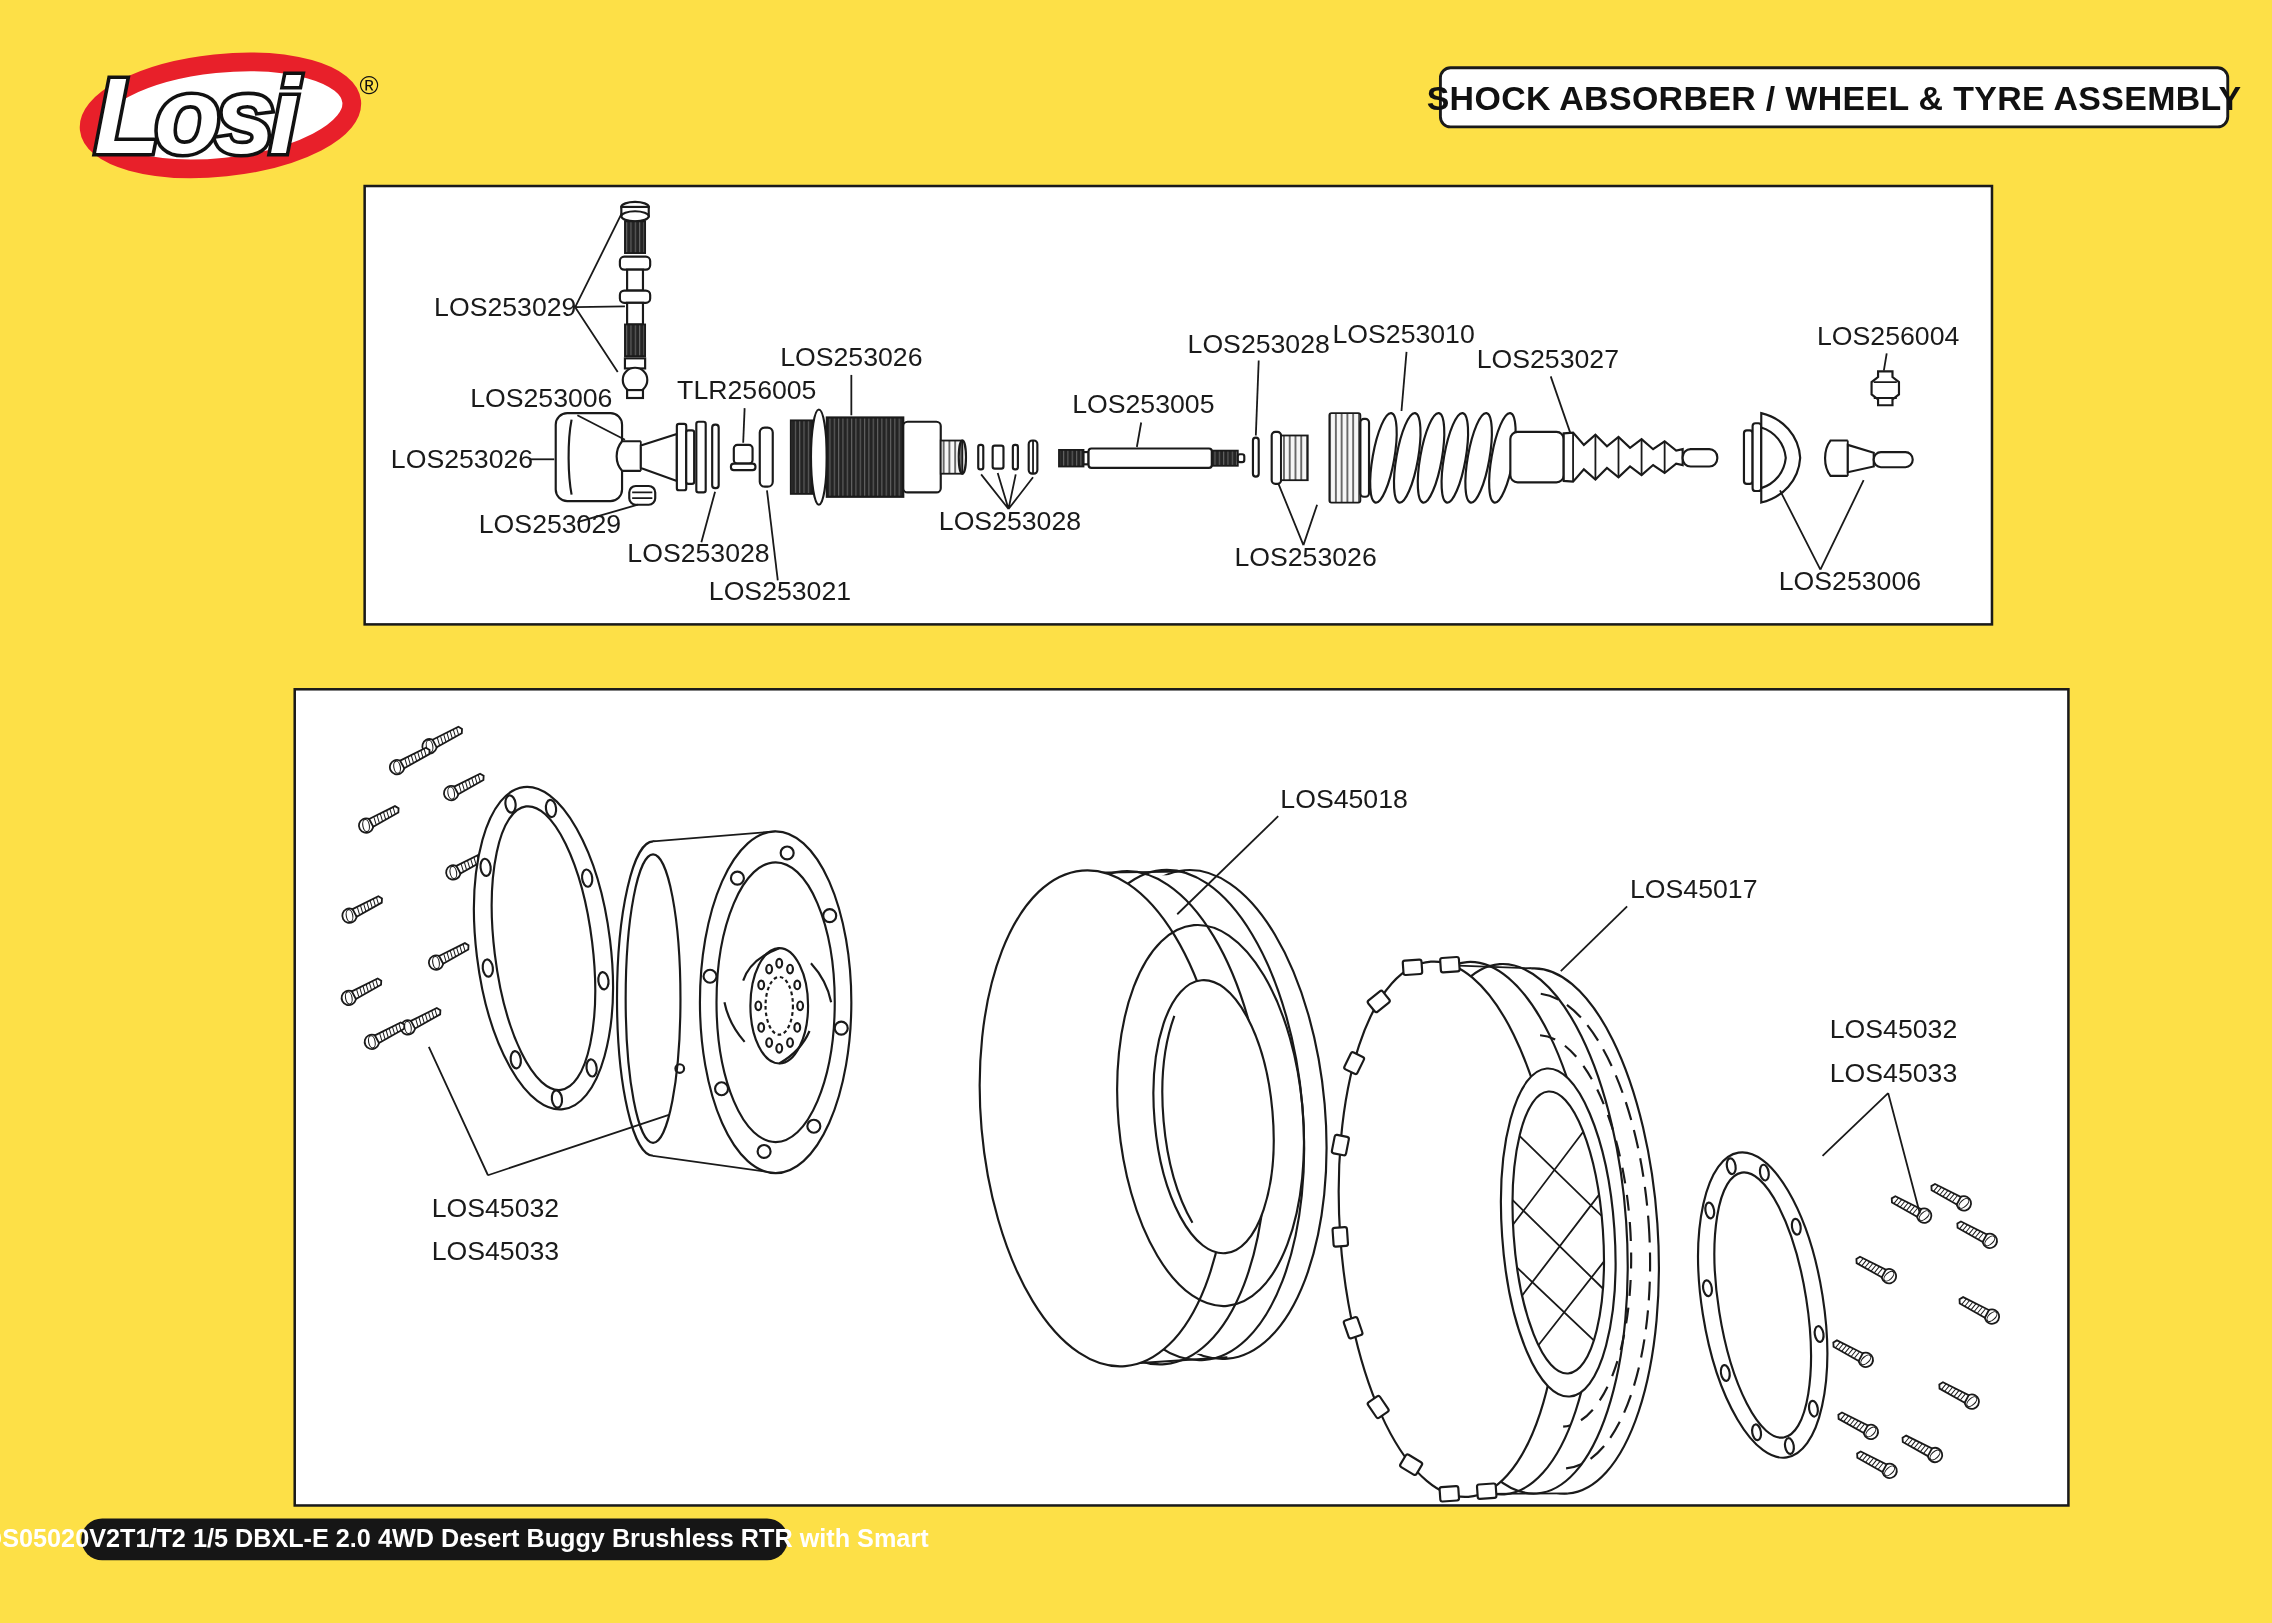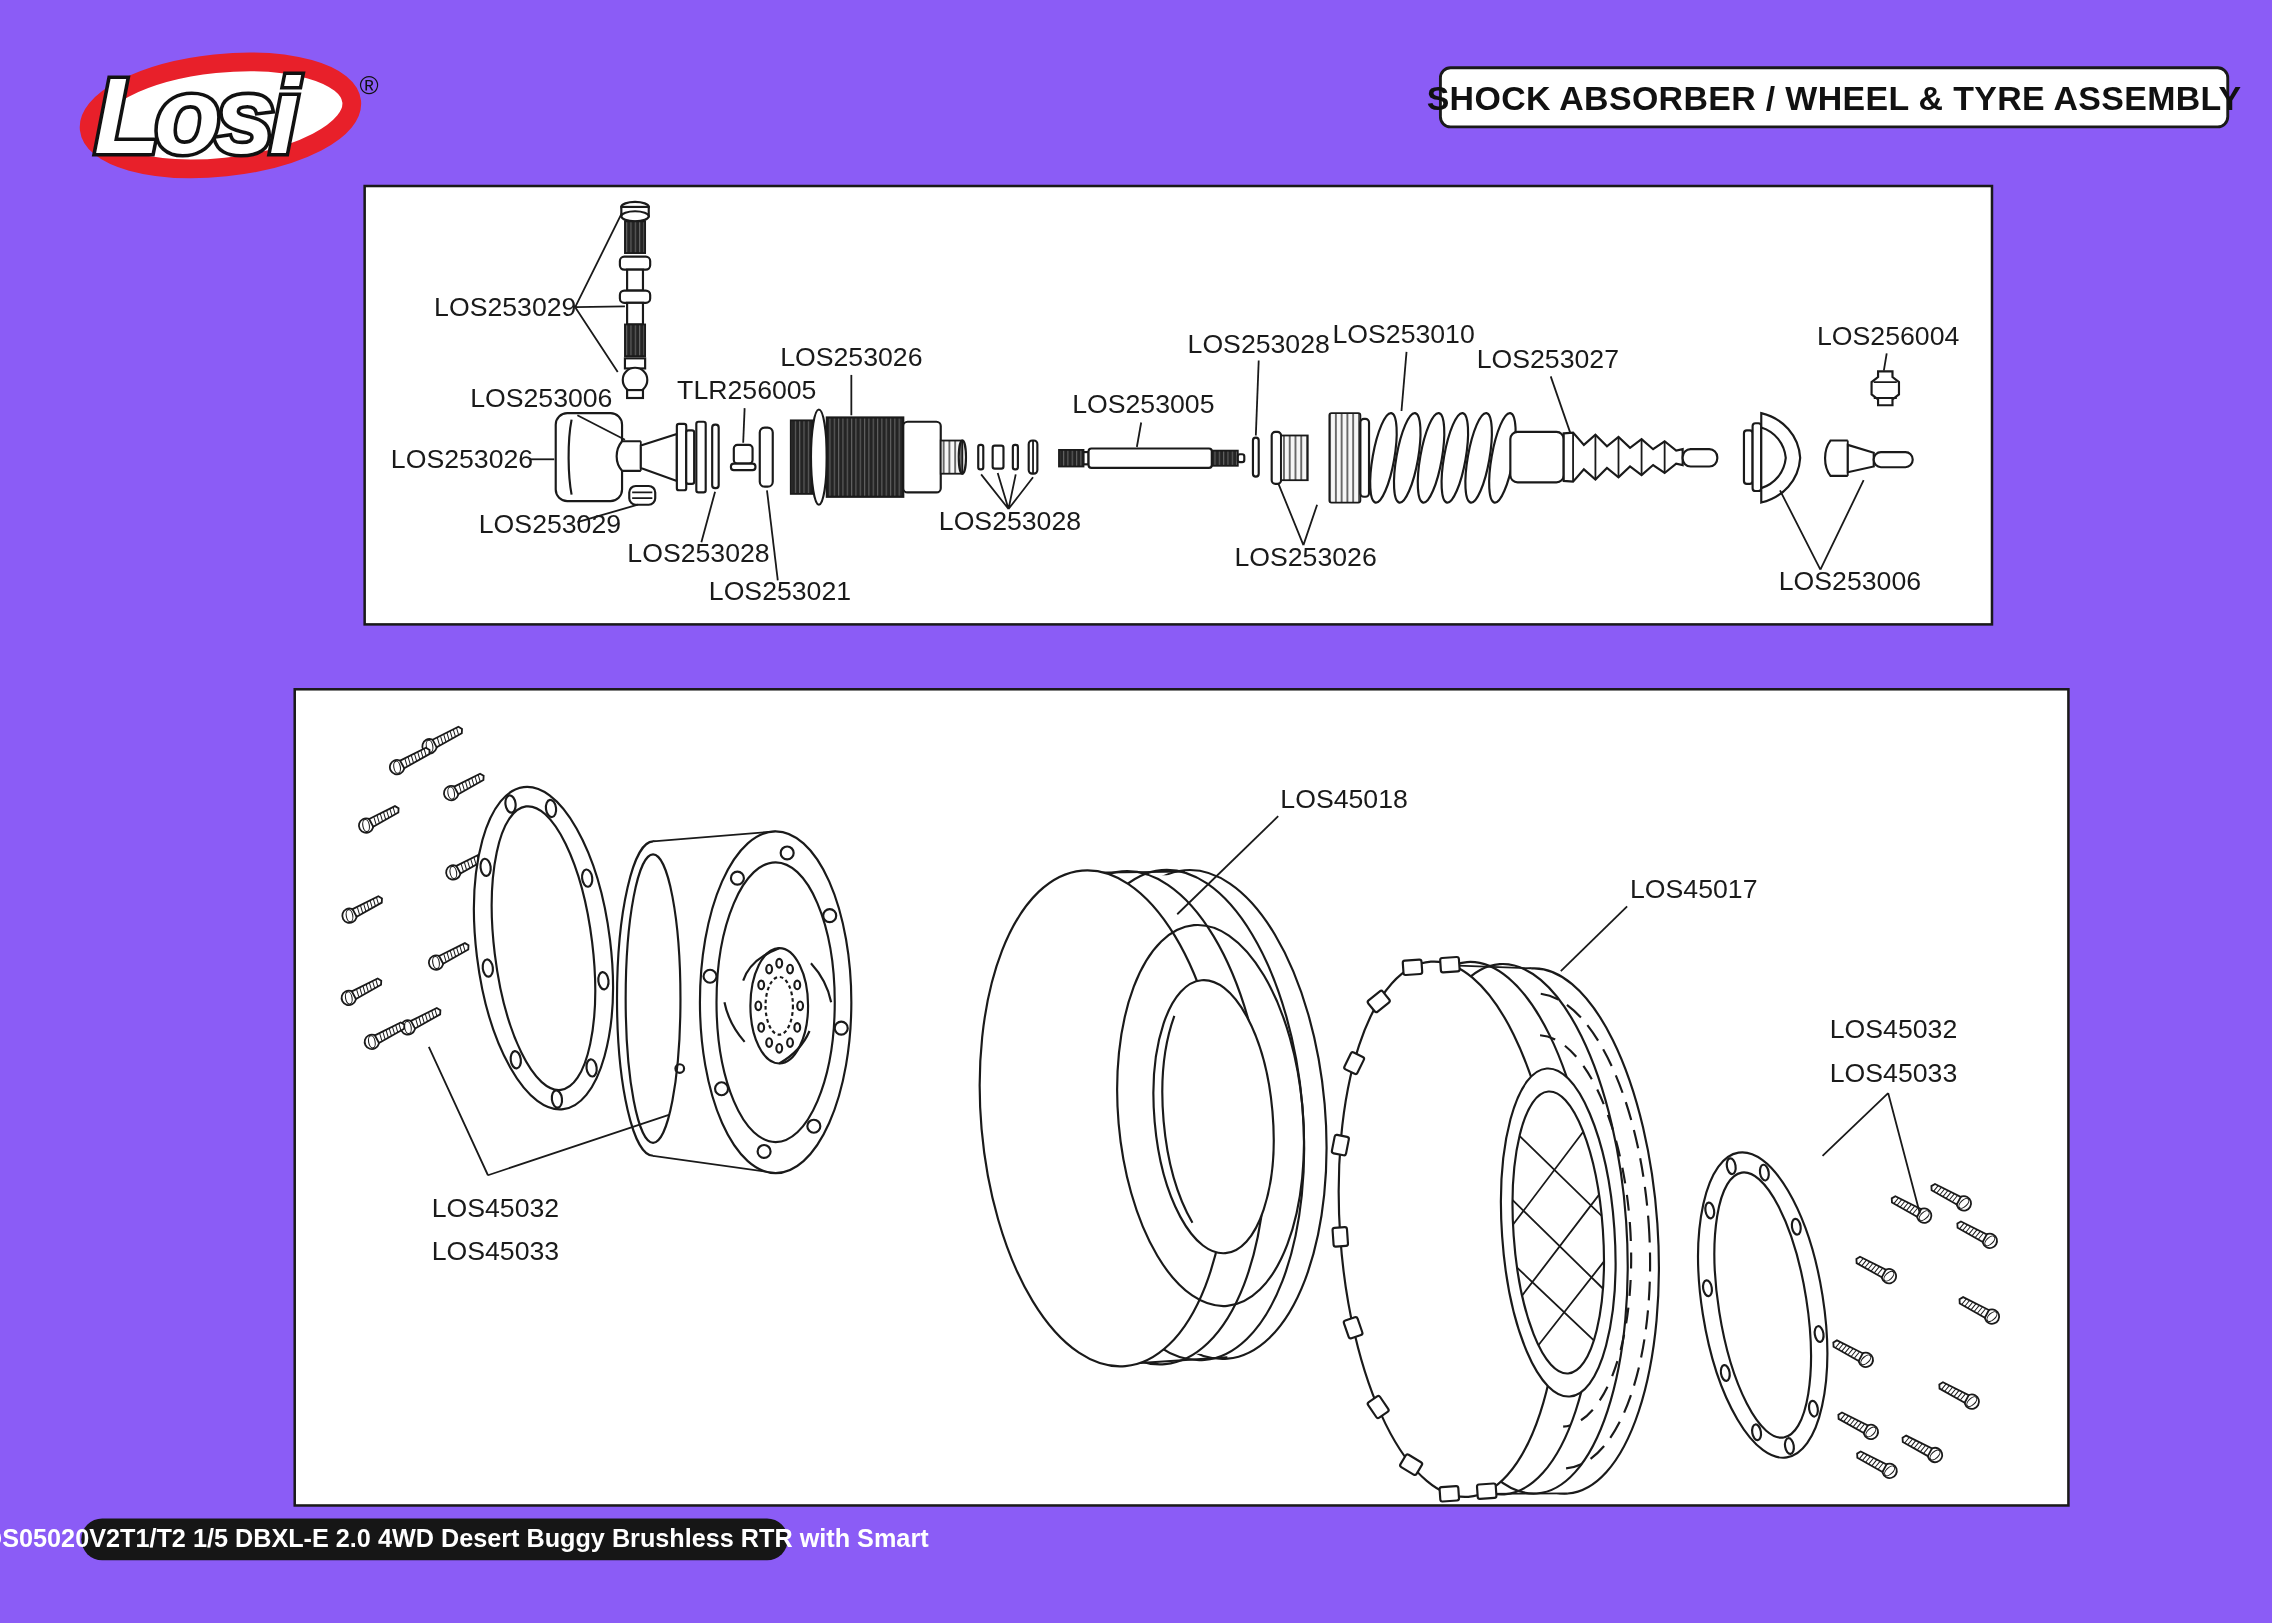--- a/index.html
+++ b/index.html
@@ -1,16 +1,16 @@
 <!DOCTYPE html>
 <html style="font-size:11.5px"><head>
 <meta charset="utf-8">
 <style>
   html,body{margin:0;padding:0;background:#ffffff;}
-  .page{position:relative;width:2273px;height:1623px;background:#8b5cf6;overflow:hidden;}
+  .page{position:relative;width:2273px;height:1623px;background:#fde047;overflow:hidden;}
   svg{display:block;width:2273px;height:1623px;}
   .lbl{font-family:"Liberation Sans",sans-serif;font-size:37px;fill:#1a1a1a;}
   .title-text{font-family:"Liberation Sans",sans-serif;font-size:47px;font-weight:bold;fill:#111;letter-spacing:.5px;}
   .footer-text{font-family:"Liberation Sans",sans-serif;font-size:35px;font-weight:bold;fill:#ffffff;}
   .logo-word{font-family:"Liberation Sans",sans-serif;font-size:150px;font-weight:bold;font-style:italic;
              fill:#ffffff;stroke:#111;stroke-width:10px;paint-order:stroke;letter-spacing:-8px;}
   .rmark{font-family:"Liberation Sans",sans-serif;font-size:36px;fill:#111;}
   .ln{stroke:#1a1a1a;stroke-width:2.5;fill:none;}
   .pt{stroke:#1a1a1a;stroke-width:3;fill:#ffffff;}
   .ptn{stroke:#1a1a1a;stroke-width:3;fill:none;}

